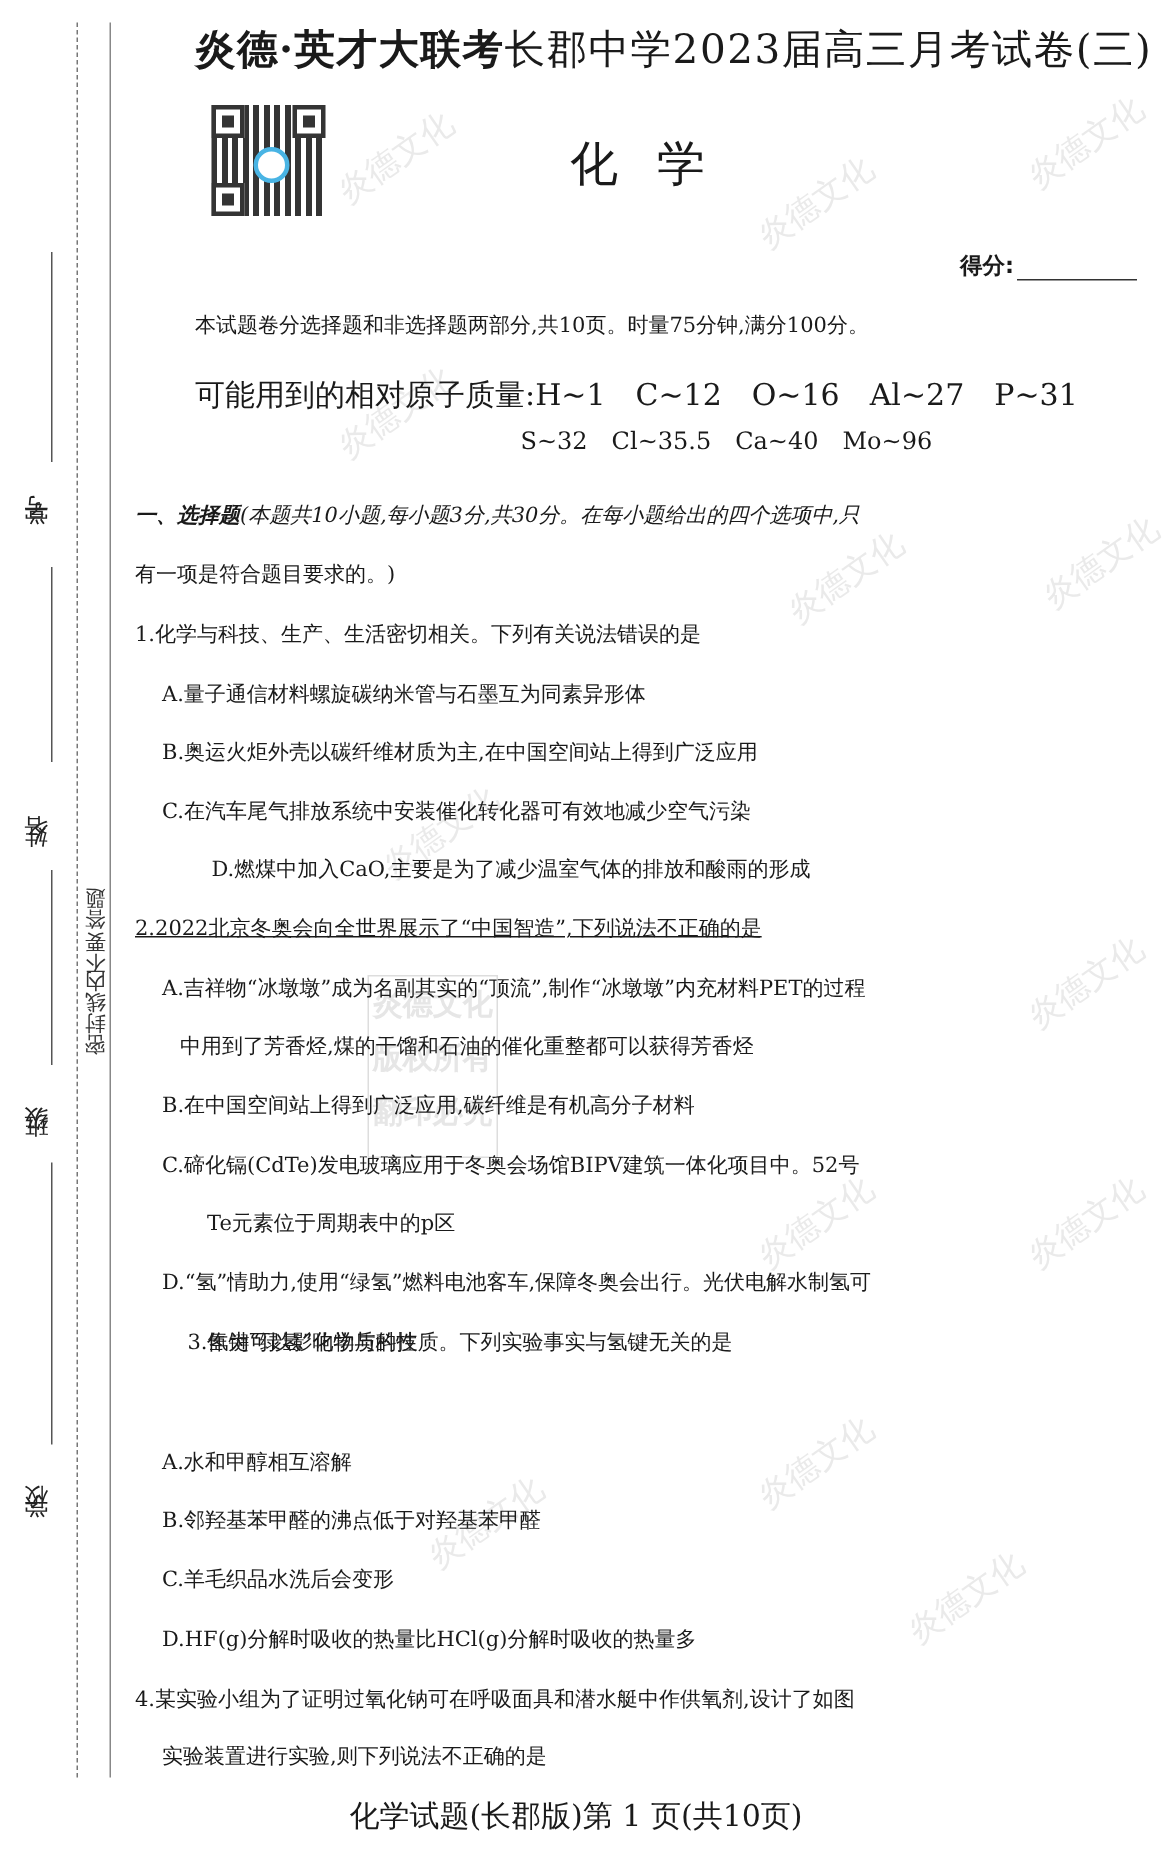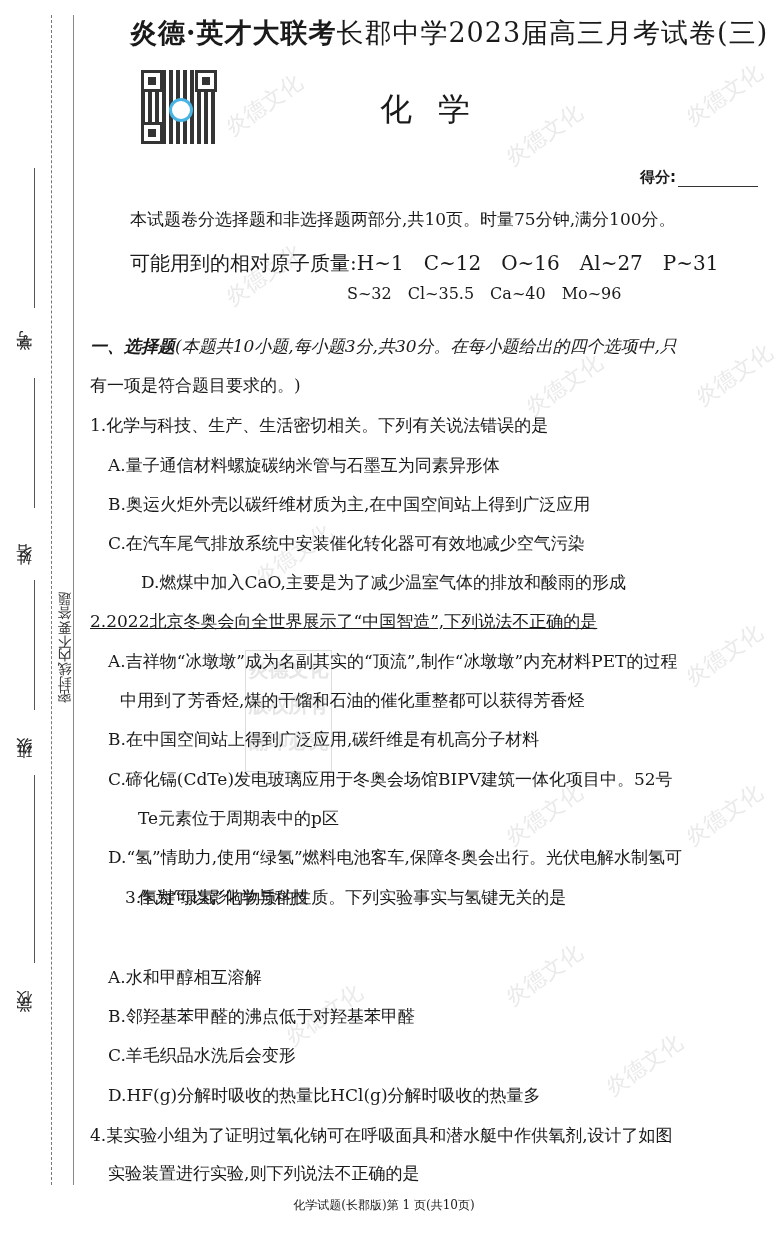--- a/index.html
+++ b/index.html
@@ -13,23 +13,23 @@
     .title .brand { font-family:"DejaVu Serif", serif; font-weight:900; }
     .title .rest { font-weight:normal; }
     .qr { position:absolute; left:141px; top:70px; width:76px; height:74px; background:
       repeating-linear-gradient(90deg,#111 0 4px,#fff 4px 7px),#fff; opacity:0.85; }
     .qr .fp { position:absolute; width:16px; height:16px; border:3px solid #111; background:#fff; }
     .qr .fp::after { content:""; position:absolute; left:4px; top:4px; width:8px; height:8px; background:#111; }
     .qr .logo { position:absolute; left:28px; top:28px; width:18px; height:18px; border-radius:50%; background:#fff; border:3px solid #2aa8e0; }
     .subject { position:absolute; left:380px; top:88px; font-size:32px; letter-spacing:26px; font-family:Liberation Sans, sans-serif; }
     .score { position:absolute; left:640px; top:168px; font-size:15px; font-weight:bold; font-family:"DejaVu Sans", sans-serif; }
     .score .blank { display:inline-block; width:80px; border-bottom:1px solid #333; margin-left:2px; vertical-align:bottom; height:14px; }
-    .line { position:absolute; font-size:17px; white-space:nowrap; }
+    .line { position:absolute; font-size:14px; white-space:nowrap; }
     .sec-head { font-weight:bold; font-family:"DejaVu Sans", sans-serif; }
-    .footer { position:absolute; left:0; width:768px; top:1197px; text-align:center; font-size:12px; }
+    .footer { position:absolute; left:0; width:768px; top:1197px; text-align:center; font-size:20px; }
     .wm { position:absolute; font-size:22px; color:#eaeaea; transform:rotate(-35deg); font-family:"DejaVu Sans", sans-serif; white-space:nowrap; }
     .stamp { position:absolute; left:245px; top:650px; width:85px; height:120px; border:1px solid #ddd; color:#e6e6e6; font-size:20px; font-weight:bold; text-align:center; line-height:36px; font-family:"DejaVu Sans", sans-serif; }
   </style>
 </head>
 <body>
 
 <div class="wm" style="left:220px;top:90px;">炎德文化</div>
 <div class="wm" style="left:500px;top:120px;">炎德文化</div>
 <div class="wm" style="left:680px;top:80px;">炎德文化</div>
 <div class="wm" style="left:220px;top:260px;">炎德文化</div>

